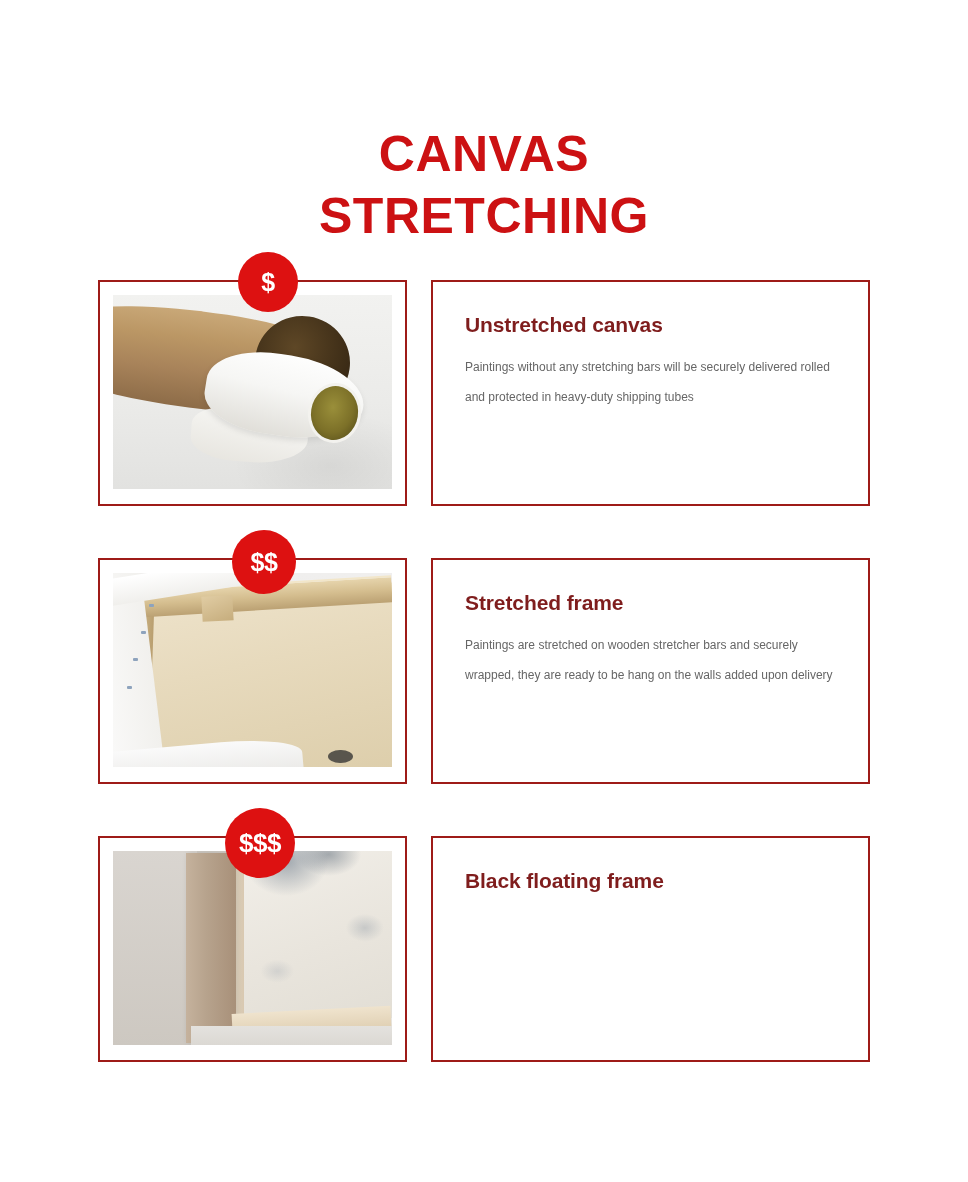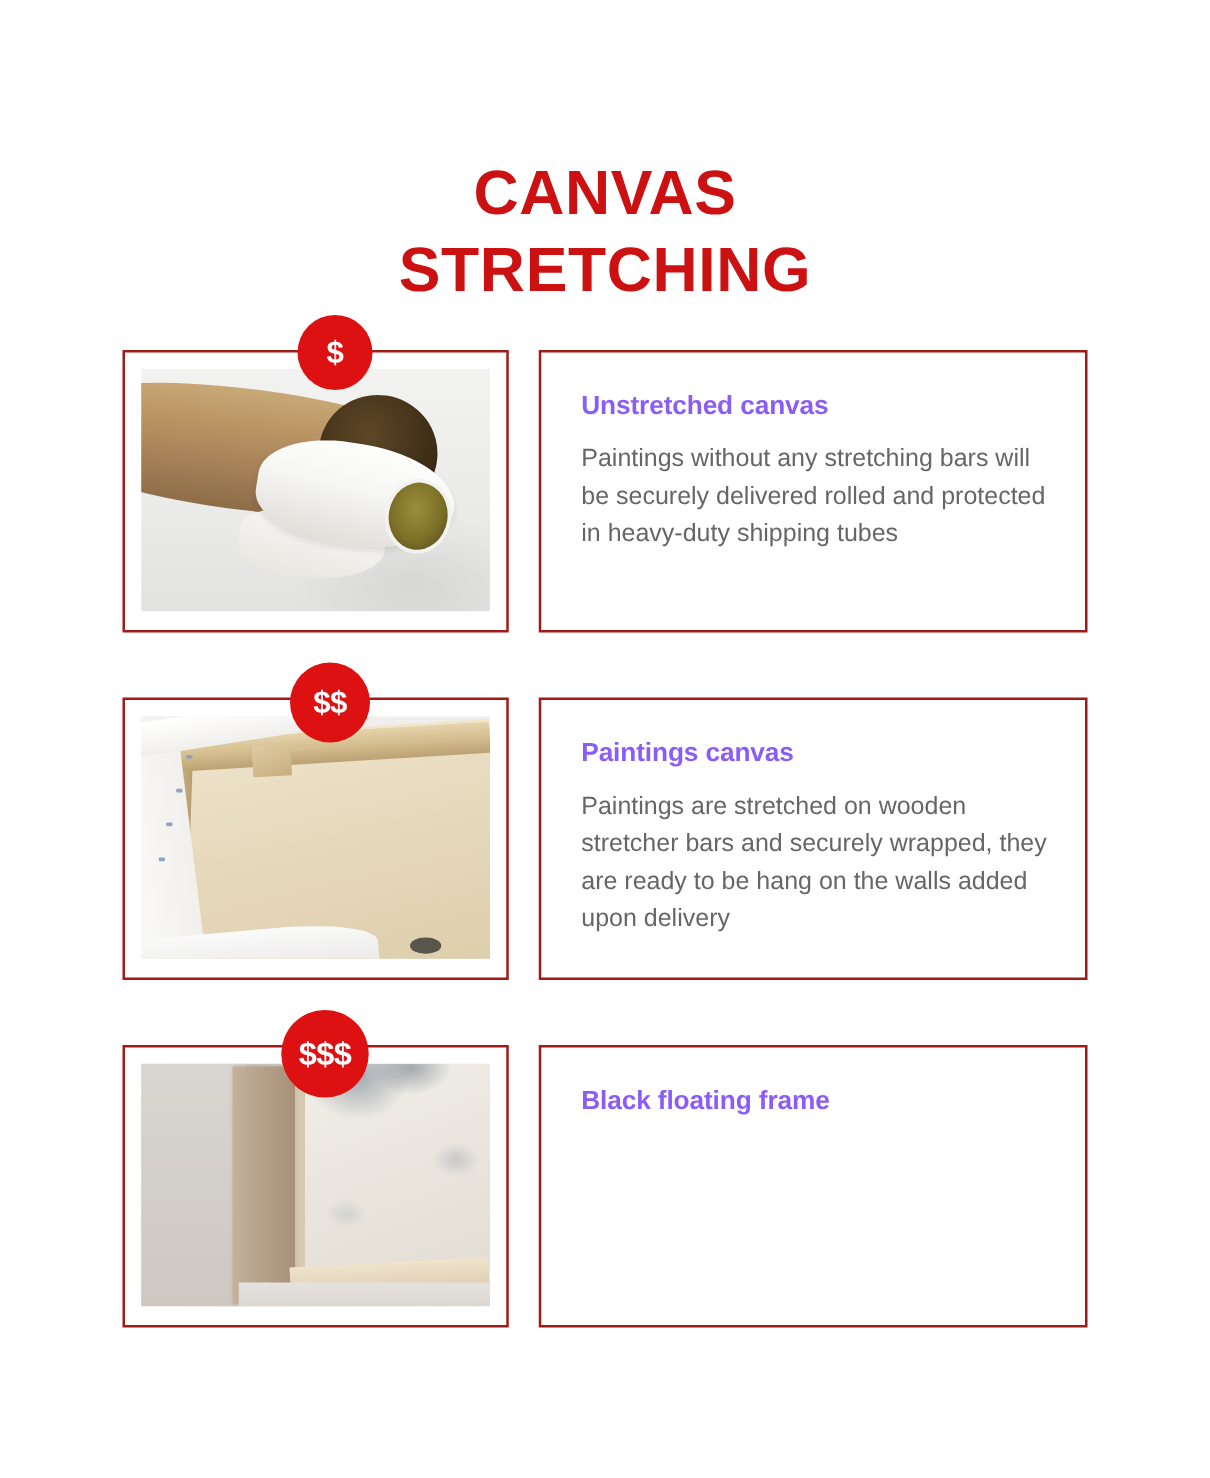--- a/index.html
+++ b/index.html
@@ -333,27 +333,27 @@
     height: 226px;
     box-sizing: border-box;
     border: 2px solid #9e1b18;
     background: #ffffff;
     padding: 30px 26px 24px 32px;
   }
   .card-title {
     margin: 0 0 14px 0;
     font-size: 21px;
     font-weight: 700;
-    color: #8b5cf6;
+    color: #7f1d1d;
     line-height: 26px;
     letter-spacing: -0.1px;
   }
   .card-body {
     margin: 0;
-    font-size: 20px;
+    font-size: 12px;
     line-height: 30px;
     color: #666666;
     font-weight: 400;
   }
 </style>
 </head>
 <body>
 
 <div class="page">
 
@@ -400,21 +400,21 @@
           <div class="sb-staple" style="left:10%;top:30%"></div>
           <div class="sb-staple" style="left:7%;top:44%"></div>
           <div class="sb-staple" style="left:5%;top:58%"></div>
           <div class="sb-dark-dot"></div>
         </div>
       </div>
 
       <div class="badge badge-2">$$</div>
 
       <div class="txt-card">
-        <h3 class="card-title">Paintings canvas</h3>
+        <h3 class="card-title">Stretched frame</h3>
         <p class="card-body">Paintings are stretched on wooden stretcher bars and securely wrapped, they are ready to be hang on the walls added upon delivery</p>
       </div>
     </div>
 
     <div class="row">
 
       <div class="img-card">
         <div class="photo photo-frame">
           <div class="wf-wall"></div>
           <div class="wf-canvas"></div>

